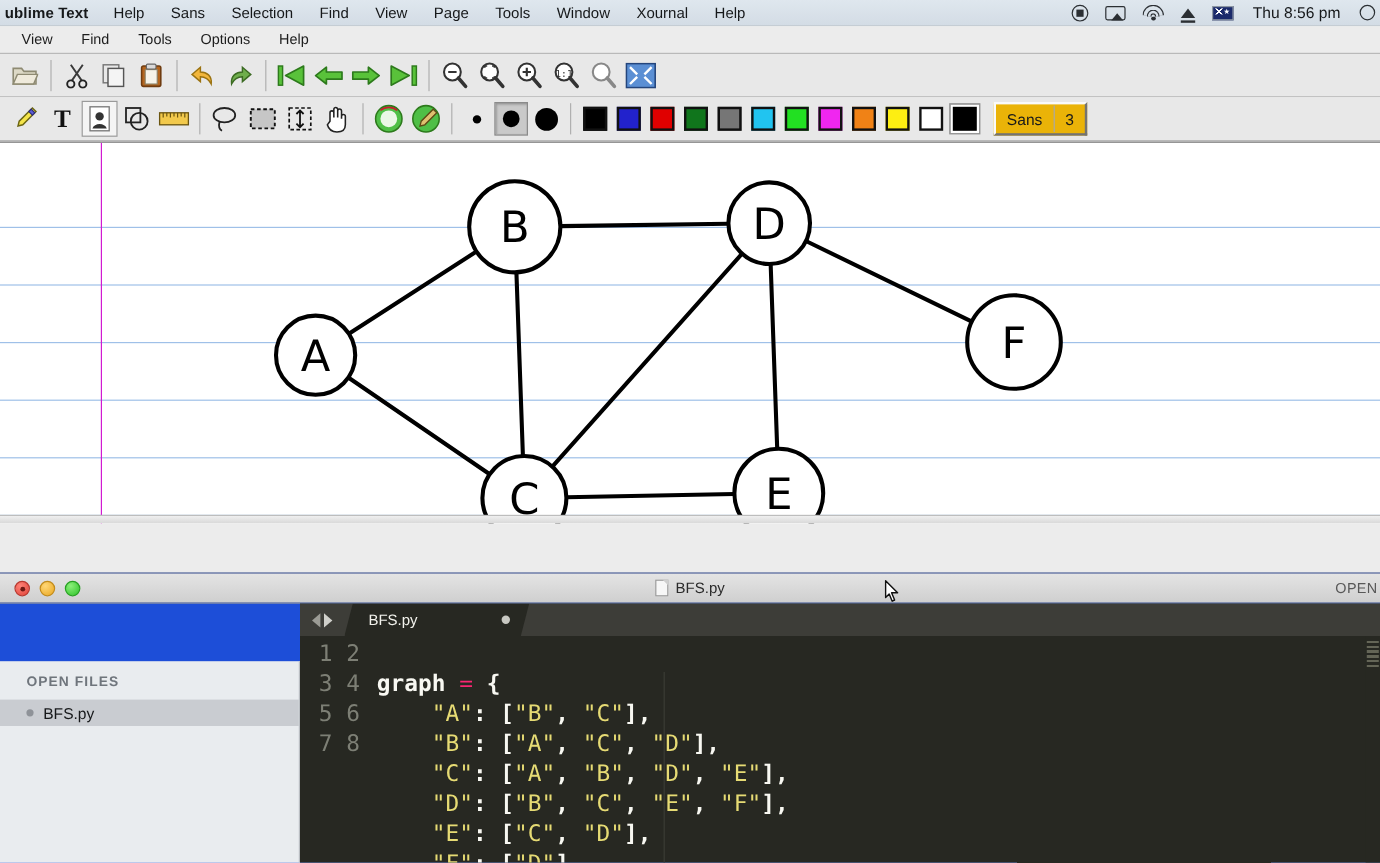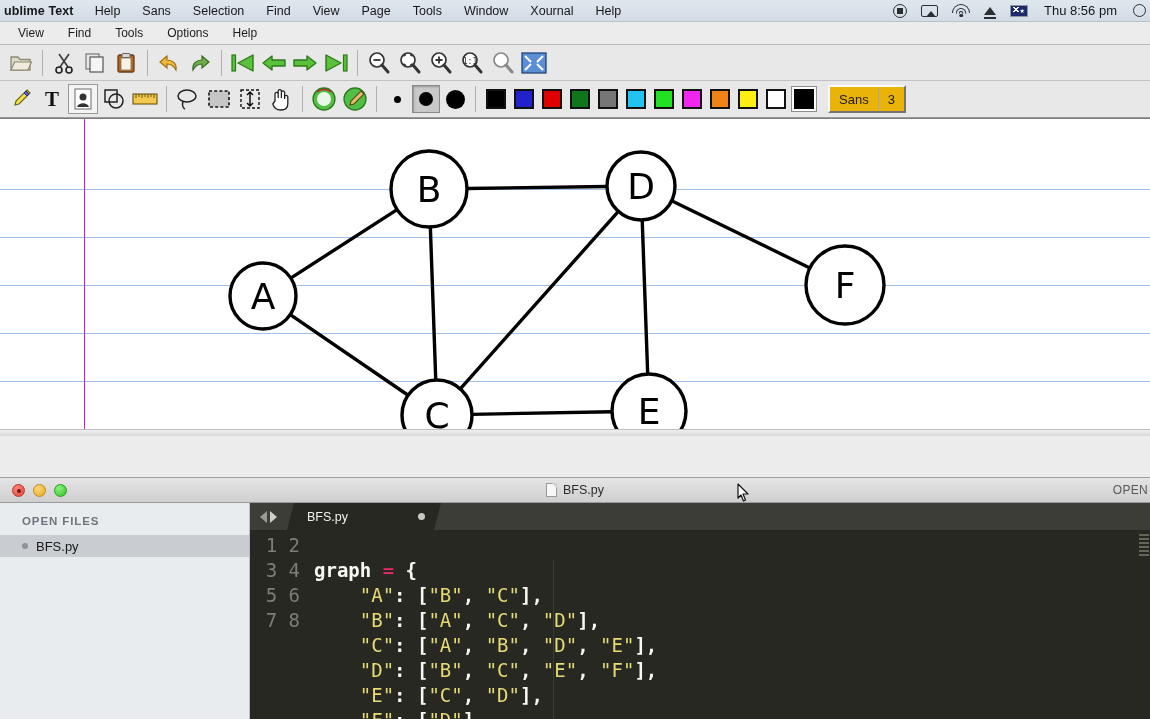--- a/index.html
+++ b/index.html
@@ -120,21 +120,21 @@
   .l-green { background:radial-gradient(circle at 35% 30%,#8bf07a,#2fc22a); border:1px solid #27a022; }
   .st-title .ttl { position:absolute; left:0; right:0; text-align:center; font-size:12.5px; color:#2b2b2b;
     display:flex; align-items:center; justify-content:center; gap:6px; }
   .pyicon { width:11px; height:14px; background:#f7f7f7; border:1px solid #9a9a9a; position:relative; }
   .pyicon::after { content:""; position:absolute; right:-1px; top:-1px; border-left:5px solid transparent; border-top:5px solid #cfcfcf; }
   .unreg { position:absolute; right:2px; font-size:12px; color:#585858; letter-spacing:.3px; }
   .st-cursor { position:absolute; left:737px; top:5px; width:0; height:0; }
   .st-cursor svg { display:block; }
 
   .st-body { display:flex; height:216px; }
-  .st-side { width:250px; background:#e9ecef; border-right:1px solid #b9bdc2; padding-top:8px; }
+  .st-side { width:250px; background:#e9ecef; border-right:1px solid #b9bdc2; padding-top:8px;margin-top:48px; }
   .st-side .hdr { font-size:11.5px; font-weight:bold; color:#6f757c; letter-spacing:.9px; padding:4px 0 8px 22px; }
   .st-side .row { display:flex; align-items:center; gap:8px; height:22px; padding-left:22px;
     font-size:13px; color:#16181a; background:#c9ccd1; }
   .st-side .row .bullet { width:6px; height:6px; border-radius:50%; background:#8e9298; }
 
   .st-main { flex:1; background:#272822; position:relative; overflow:hidden; }
   .st-tabs { height:27px; background:#3d3d38; display:flex; align-items:center; }
   .tabnav { display:flex; gap:3px; padding:0 10px; align-items:center; }
   .tabnav .arr { width:0; height:0; border-top:6px solid transparent; border-bottom:6px solid transparent; }
   .tabnav .al { border-right:7px solid #9b9b95; }

